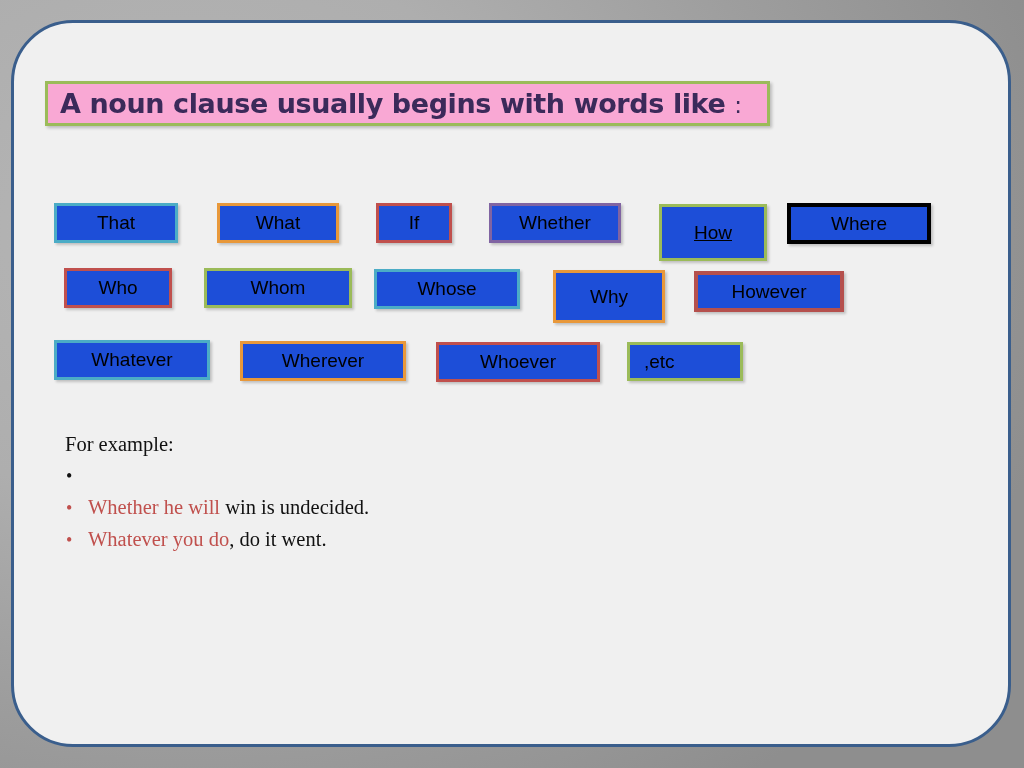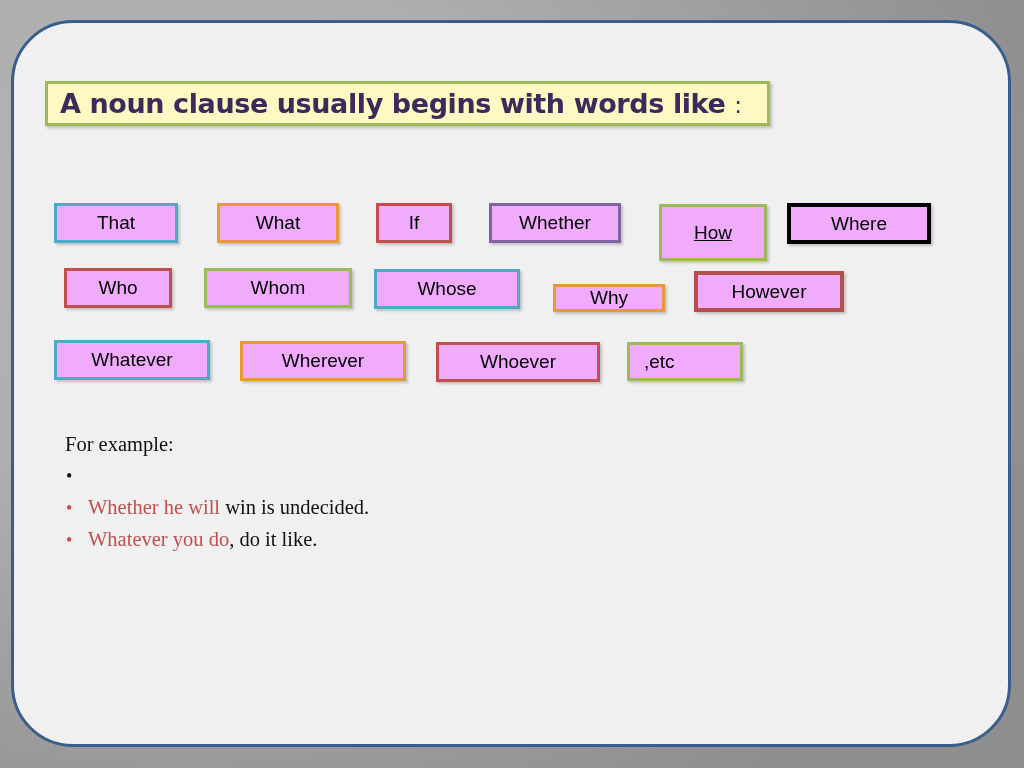--- a/index.html
+++ b/index.html
@@ -37,21 +37,21 @@
   }
 
   
   #title-banner {
     position: absolute;
     left: 31px;
     top: 58px;
     width: 725px;
     height: 45px;
     box-sizing: border-box;
-    background: #fef9c3;
+    background: #f9a8d4;
     border: 3px solid #9bbb59;
     display: flex;
     align-items: center;
     padding-left: 12px;
     box-shadow: 2px 2px 3px rgba(0,0,0,0.22);
   }
   #title-text {
     font-family: "DejaVu Sans", sans-serif;
     font-weight: bold;
     font-size: 27px;
@@ -61,21 +61,21 @@
   }
   #title-text .colon {
     font-weight: normal;
     font-size: 23px;
   }
 
   
   .word-box {
     position: absolute;
     box-sizing: border-box;
-    background: #f0abfc;
+    background: #1d4ed8;
     display: flex;
     align-items: center;
     justify-content: center;
     font-family: "Liberation Sans", sans-serif;
     font-size: 19px;
     color: #000000;
     box-shadow: 1.5px 1.5px 2.5px rgba(0,0,0,0.20);
   }
   .word-box.left-align {
     justify-content: flex-start;
@@ -129,40 +129,40 @@
     <div id="word-boxes-layer">
         <div class="word-box" style="left: 40px; top: 180px; width: 124px; height: 40px; border: 3px solid rgb(75, 172, 198);">That</div>
         <div class="word-box" style="left: 203px; top: 180px; width: 122px; height: 40px; border: 3px solid rgb(232, 152, 58);">What</div>
         <div class="word-box" style="left: 362px; top: 180px; width: 76px; height: 40px; border: 3px solid rgb(192, 80, 77);">If</div>
         <div class="word-box" style="left: 475px; top: 180px; width: 132px; height: 40px; border: 3px solid rgb(128, 100, 162);">Whether</div>
         <div class="word-box" style="left: 645px; top: 181px; width: 108px; height: 57px; border: 3px solid rgb(155, 187, 89); text-decoration: underline;">How</div>
         <div class="word-box" style="left: 773px; top: 180px; width: 144px; height: 41px; border: 4px solid rgb(0, 0, 0);">Where</div>
         <div class="word-box" style="left: 50px; top: 245px; width: 108px; height: 40px; border: 3px solid rgb(192, 80, 77);">Who</div>
         <div class="word-box" style="left: 190px; top: 245px; width: 148px; height: 40px; border: 3px solid rgb(155, 187, 89);">Whom</div>
         <div class="word-box" style="left: 360px; top: 246px; width: 146px; height: 40px; border: 3px solid rgb(75, 172, 198);">Whose</div>
-        <div class="word-box" style="left: 539px; top: 261px; width: 112px; height: 28px; border: 3px solid rgb(232, 152, 58);">Why</div>
+        <div class="word-box" style="left: 539px; top: 247px; width: 112px; height: 53px; border: 3px solid rgb(232, 152, 58);">Why</div>
         <div class="word-box" style="left: 680px; top: 248px; width: 150px; height: 41px; border: 4px solid rgb(181, 80, 77);">However</div>
         <div class="word-box" style="left: 40px; top: 317px; width: 156px; height: 40px; border: 3px solid rgb(75, 172, 198);">Whatever</div>
         <div class="word-box" style="left: 226px; top: 318px; width: 166px; height: 40px; border: 3px solid rgb(232, 152, 58);">Wherever</div>
         <div class="word-box" style="left: 422px; top: 319px; width: 164px; height: 40px; border: 3px solid rgb(192, 80, 77);">Whoever</div>
         <div class="word-box left-align" style="left: 613px; top: 319px; width: 116px; height: 39px; border: 3px solid rgb(155, 187, 89);">,etc</div>
       </div>
 
     <div id="example-block">
       <div id="example-heading">For example:</div>
       <div id="example-lines">
           <div class="example-line">
             <span class="bullet dark">•</span>
           </div>
           <div class="example-line">
             <span class="bullet red">•</span>
             <span class="line-text"><span class="hl">Whether he will</span><span> win is undecided.</span></span>
           </div>
           <div class="example-line">
             <span class="bullet red">•</span>
-            <span class="line-text"><span class="hl">Whatever you do</span><span>, do it like.</span></span>
+            <span class="line-text"><span class="hl">Whatever you do</span><span>, do it went.</span></span>
           </div>
         </div>
     </div>
 
   </div>
 
 </div>
 
 </body></html>

